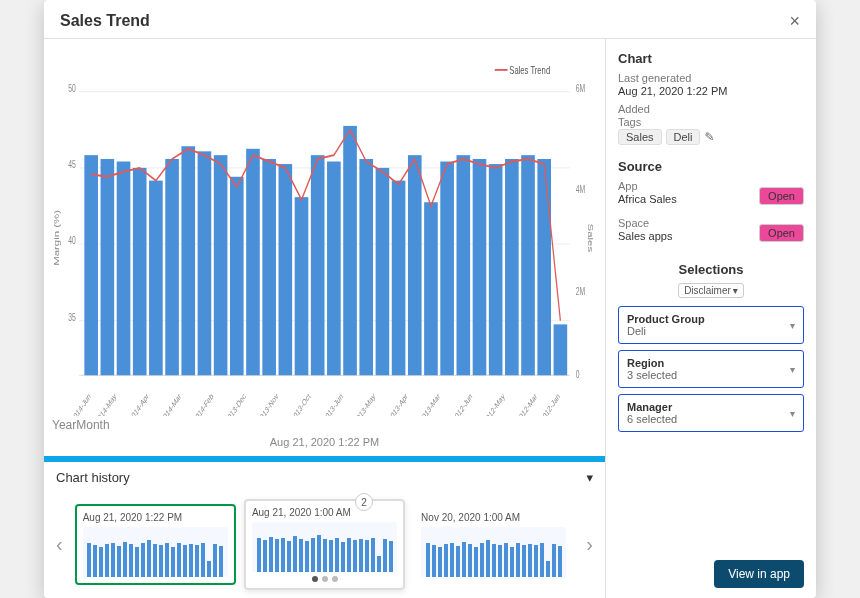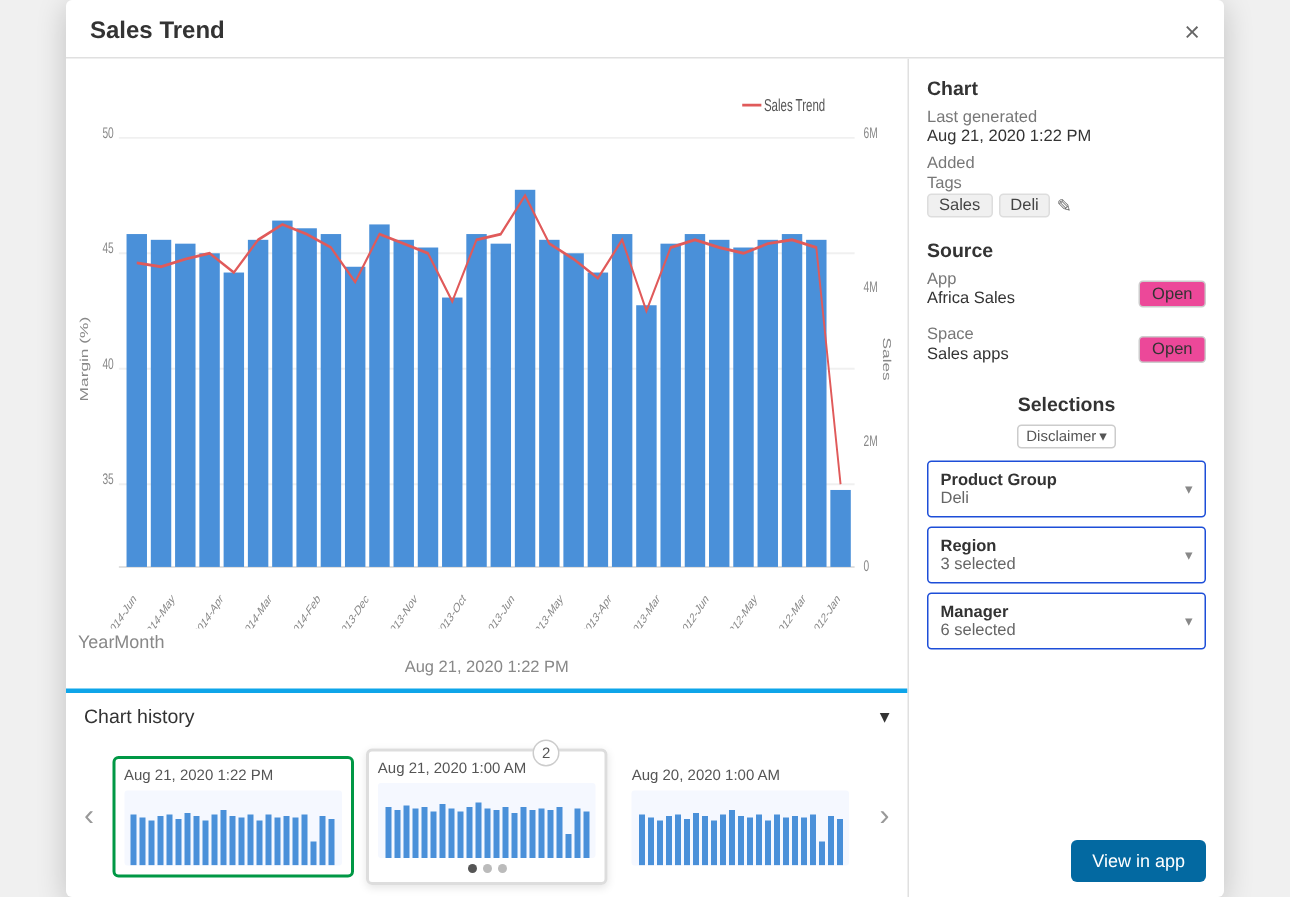--- a/index.html
+++ b/index.html
@@ -75,21 +75,21 @@
       flex: 1;
       position: relative;
     }
     .chart-timestamp {
       text-align: center;
       font-size: 11px;
       color: #888;
       padding: 4px 0;
     }
     .chart-history-section {
-      border-top: 3px solid #0ea5e9;
+      border-top: 6px solid #0ea5e9;
       flex-shrink: 0;
     }
     .chart-history-header {
       display: flex;
       align-items: center;
       justify-content: space-between;
       padding: 8px 12px;
       cursor: pointer;
       font-size: 13px;
       font-weight: 500;
@@ -272,21 +272,21 @@
     .chevron {
       font-size: 10px;
       color: #888;
     }
     .view-in-app-row {
       position: absolute;
       bottom: 10px;
       right: 12px;
     }
     .view-in-app-btn {
-      background: #0369a1;
+      background: #0c4a6e;
       color: #fff;
       border: none;
       border-radius: 4px;
       padding: 7px 14px;
       font-size: 12px;
       cursor: pointer;
     }
     
     .main-chart-svg {
       width: 100%;
@@ -464,21 +464,21 @@
               </svg>
             </div>
             <div class="thumbnail-dots">
               <span class="dot active"></span>
               <span class="dot"></span>
               <span class="dot"></span>
             </div>
           </div>
 
           <div class="thumbnail-item">
-            <div class="thumbnail-timestamp">Aug 20, 2020 1:00 AM</div>
+            <div class="thumbnail-timestamp">Nov 20, 2020 1:00 AM</div>
             <div class="thumbnail-chart">
               <svg width="140" height="44" viewBox="0 0 140 44">
                 <rect x="2" y="10" width="4" height="34" fill="#4a90d9"></rect>
                 <rect x="8" y="12" width="4" height="32" fill="#4a90d9"></rect>
                 <rect x="14" y="14" width="4" height="30" fill="#4a90d9"></rect>
                 <rect x="20" y="11" width="4" height="33" fill="#4a90d9"></rect>
                 <rect x="26" y="10" width="4" height="34" fill="#4a90d9"></rect>
                 <rect x="32" y="13" width="4" height="31" fill="#4a90d9"></rect>
                 <rect x="38" y="9" width="4" height="35" fill="#4a90d9"></rect>
                 <rect x="44" y="11" width="4" height="33" fill="#4a90d9"></rect>

